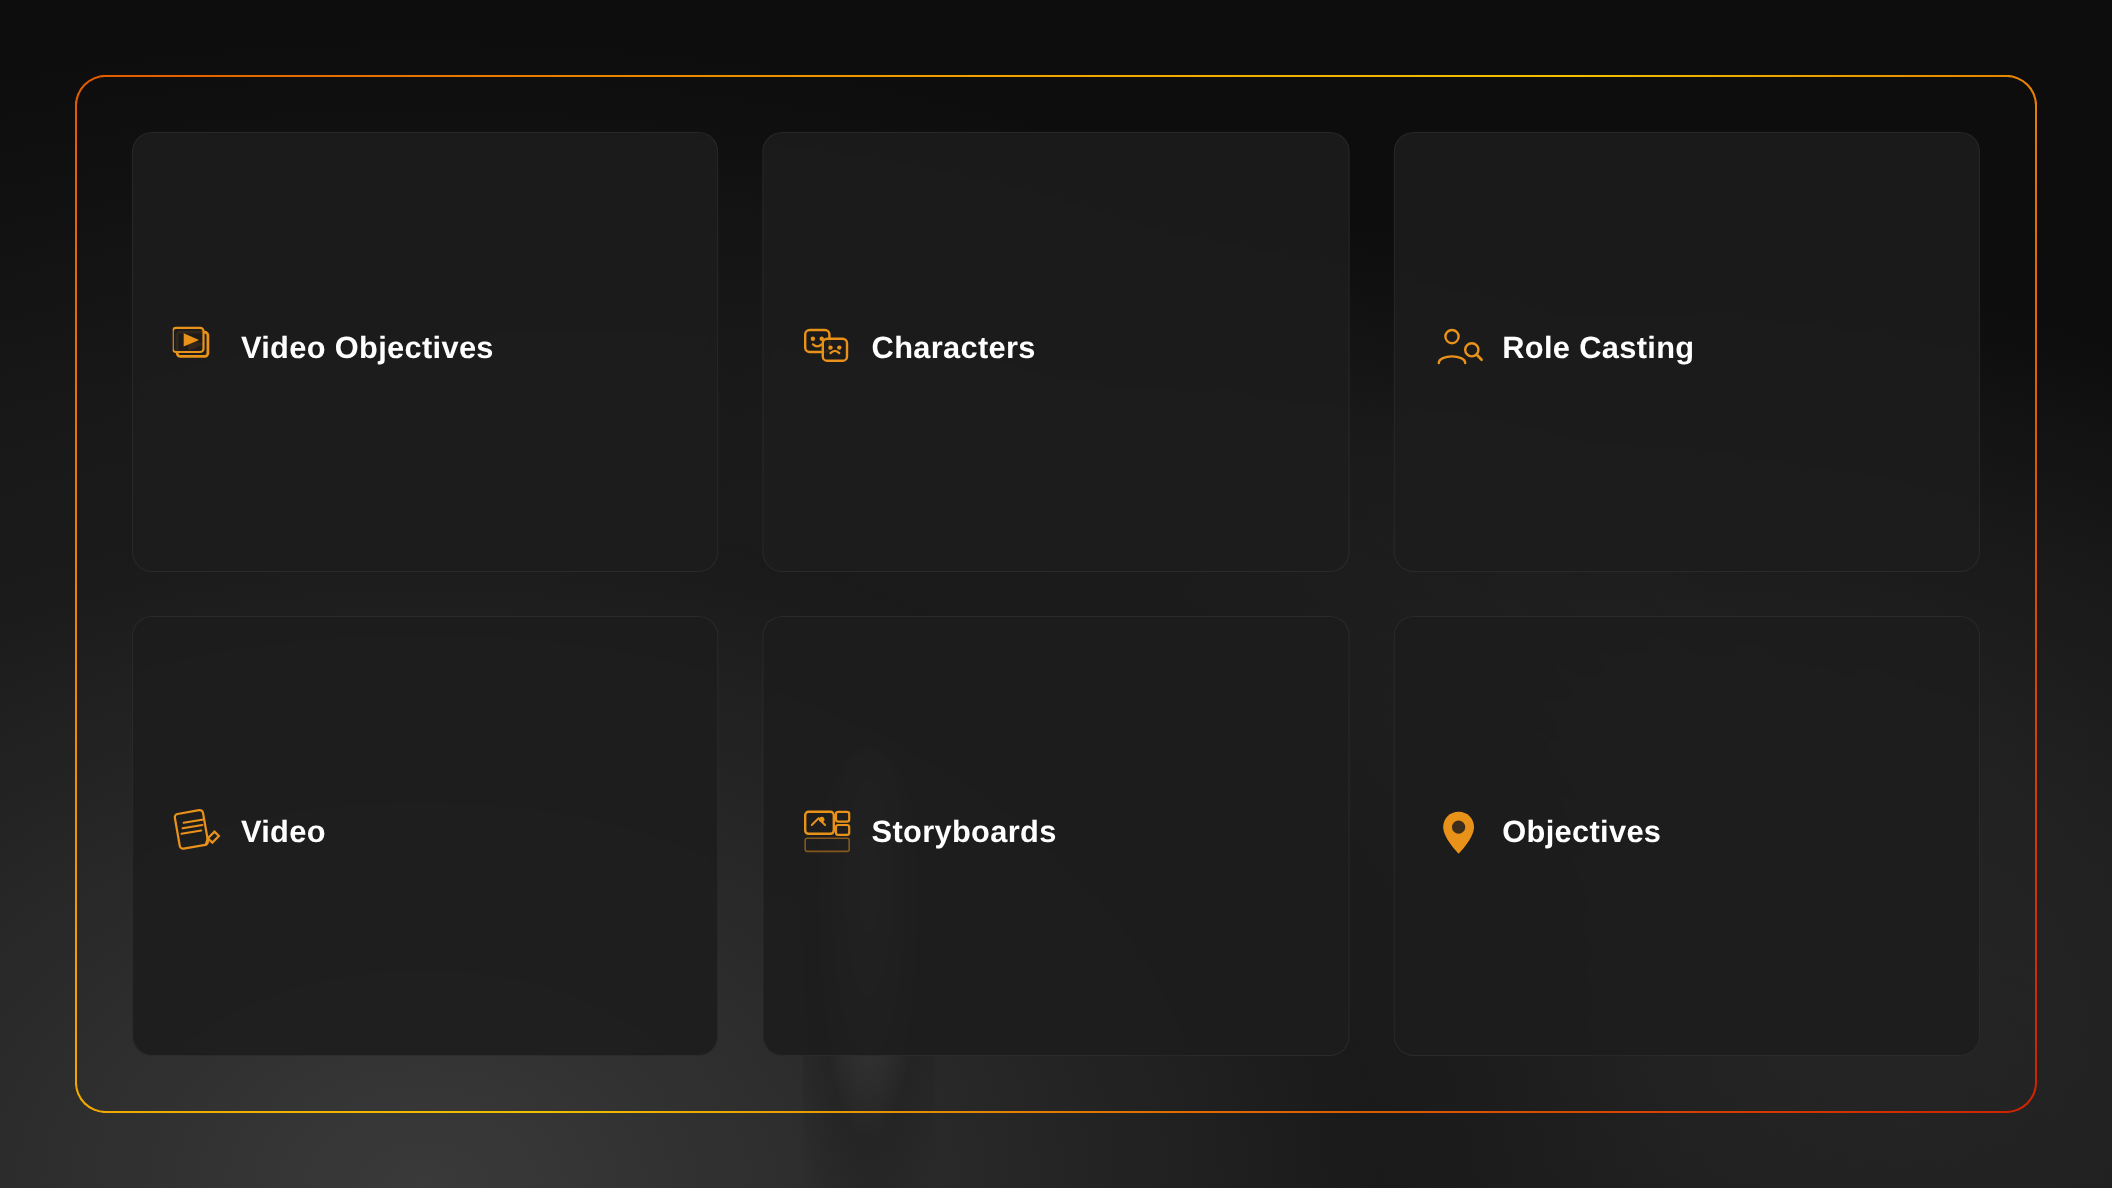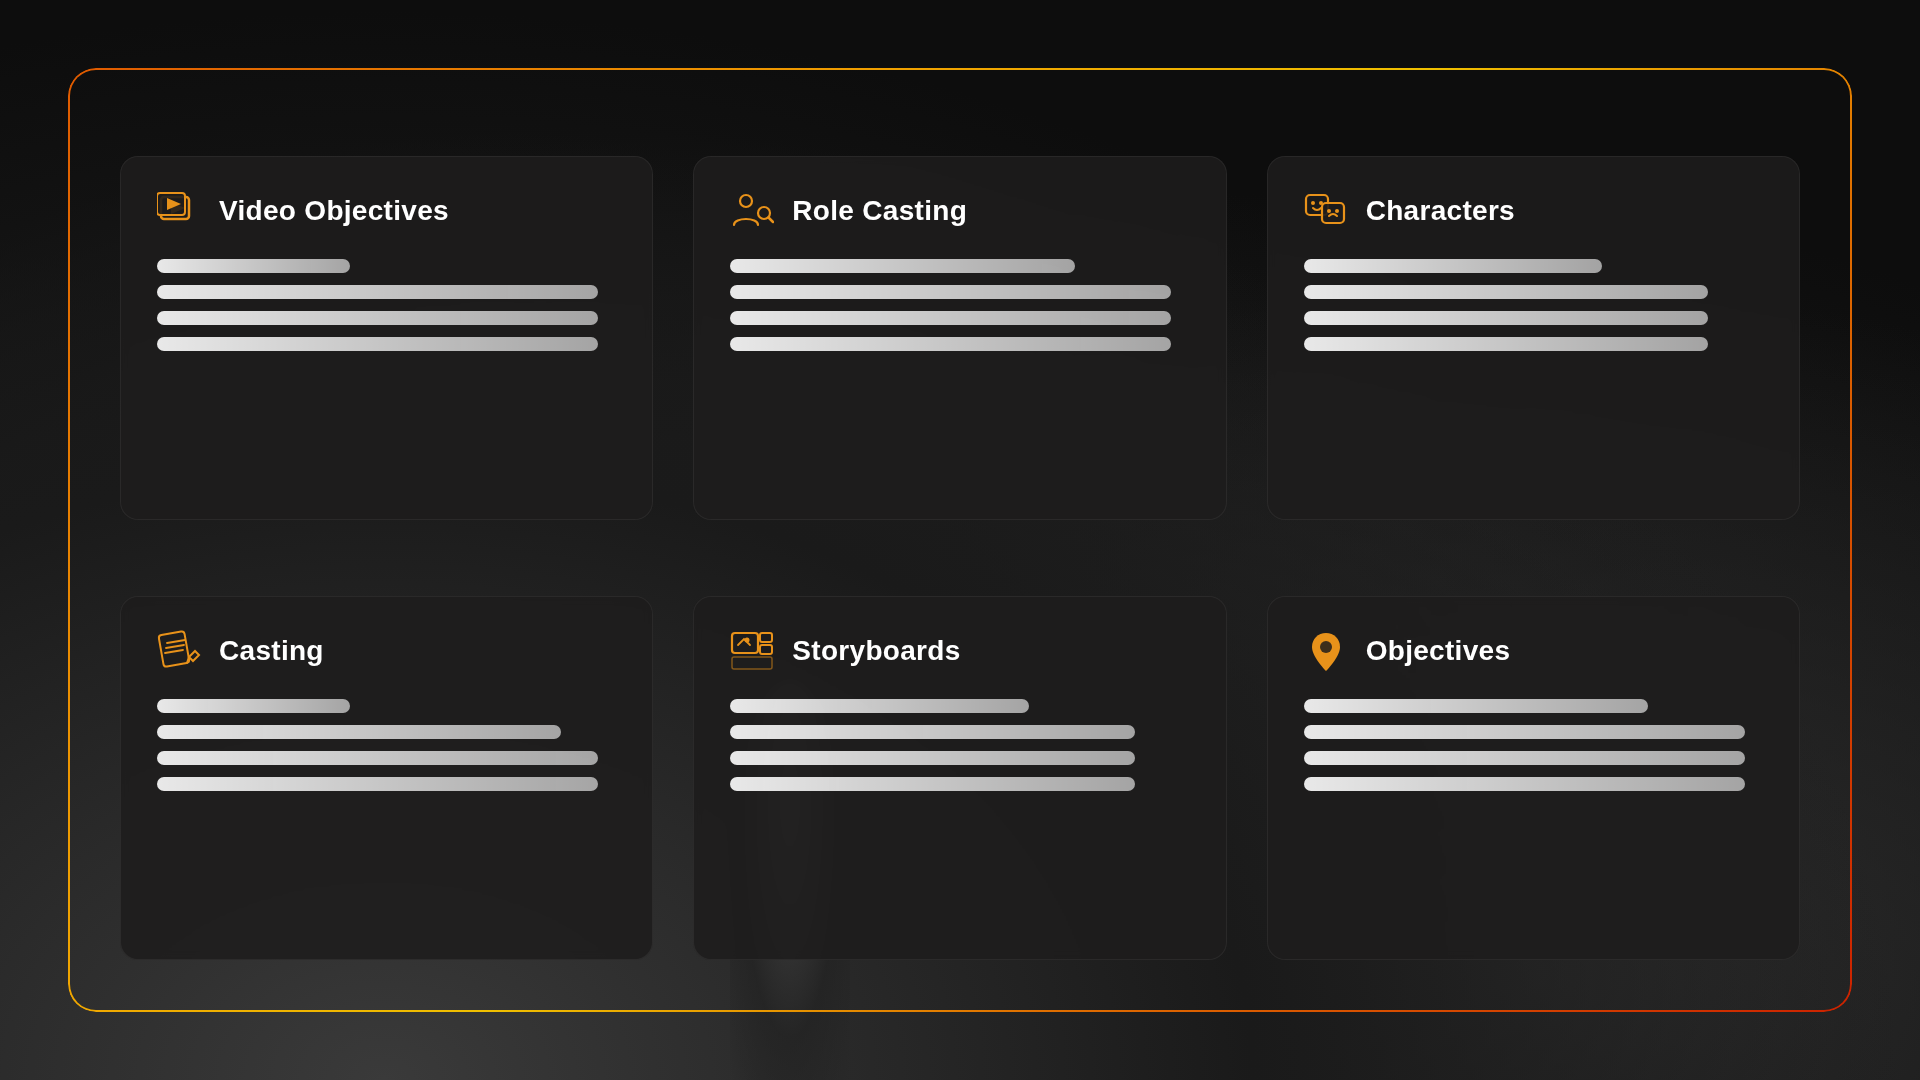--- a/index.html
+++ b/index.html
@@ -70,25 +70,23 @@
       grid-template-rows: 1fr 1fr;
       gap: 40px;
       padding: 40px;
     }
 
     .card {
       background: rgba(30, 28, 28, 0.88);
       border-radius: 18px;
       padding: 32px 36px;
       display: flex;
-      flex-direction: column;
       gap: 18px;
       backdrop-filter: blur(4px);
       border: 1px solid rgba(255,255,255,0.06);
-      margin-top: 36px;
     }
 
     .card-header {
       display: flex;
       align-items: center;
       gap: 18px;
       margin-bottom: 8px;
     }
 
     .card-icon {
@@ -143,39 +141,20 @@
       <svg class="card-icon" viewBox="0 0 44 44" fill="none" xmlns="http://www.w3.org/2000/svg">
         <rect x="4" y="8" width="28" height="22" rx="3" stroke="#e8921a" stroke-width="2.5" fill="none"></rect>
         <polygon points="14,13 28,19 14,25" fill="#e8921a"></polygon>
         <rect x="0" y="4" width="28" height="22" rx="3" stroke="#e8921a" stroke-width="2" fill="rgba(30,28,28,0.9)"></rect>
         <polygon points="10,9 24,15 10,21" fill="#e8921a"></polygon>
       </svg>
       <span class="card-title">Video Objectives</span>
     </div>
     <div class="card-lines">
       <div class="line line-short"></div>
-      <div class="line line-full"></div>
-      <div class="line line-full"></div>
-      <div class="line line-full"></div>
-    </div>
-  </div>
-
-  <div class="card">
-    <div class="card-header">
-      <svg class="card-icon" viewBox="0 0 44 44" fill="none" xmlns="http://www.w3.org/2000/svg">
-
-        <circle cx="16" cy="12" r="6" stroke="#e8921a" stroke-width="2.2" fill="none"></circle>
-        <path d="M4 36 C4 28 28 28 28 36" stroke="#e8921a" stroke-width="2.2" fill="none" stroke-linecap="round"></path>
-        <circle cx="34" cy="24" r="6" stroke="#e8921a" stroke-width="2.2" fill="none"></circle>
-        <line x1="38.5" y1="28.5" x2="43" y2="33" stroke="#e8921a" stroke-width="2.5" stroke-linecap="round"></line>
-      </svg>
-      <span class="card-title">Role Casting</span>
-    </div>
-    <div class="card-lines">
-      <div class="line line-mlarge"></div>
       <div class="line line-full"></div>
       <div class="line line-full"></div>
       <div class="line line-full"></div>
     </div>
   </div>
 
   <div class="card">
     <div class="card-header">
       <svg class="card-icon" viewBox="0 0 44 44" fill="none" xmlns="http://www.w3.org/2000/svg">
 
@@ -195,28 +174,47 @@
       <div class="line line-long"></div>
       <div class="line line-long"></div>
       <div class="line line-long"></div>
     </div>
   </div>
 
   <div class="card">
     <div class="card-header">
       <svg class="card-icon" viewBox="0 0 44 44" fill="none" xmlns="http://www.w3.org/2000/svg">
 
+        <circle cx="16" cy="12" r="6" stroke="#e8921a" stroke-width="2.2" fill="none"></circle>
+        <path d="M4 36 C4 28 28 28 28 36" stroke="#e8921a" stroke-width="2.2" fill="none" stroke-linecap="round"></path>
+        <circle cx="34" cy="24" r="6" stroke="#e8921a" stroke-width="2.2" fill="none"></circle>
+        <line x1="38.5" y1="28.5" x2="43" y2="33" stroke="#e8921a" stroke-width="2.5" stroke-linecap="round"></line>
+      </svg>
+      <span class="card-title">Role Casting</span>
+    </div>
+    <div class="card-lines">
+      <div class="line line-mlarge"></div>
+      <div class="line line-full"></div>
+      <div class="line line-full"></div>
+      <div class="line line-full"></div>
+    </div>
+  </div>
+
+  <div class="card">
+    <div class="card-header">
+      <svg class="card-icon" viewBox="0 0 44 44" fill="none" xmlns="http://www.w3.org/2000/svg">
+
         <rect x="4" y="4" width="26" height="32" rx="3" stroke="#e8921a" stroke-width="2" fill="none" transform="rotate(-10 17 20)"></rect>
         <line x1="10" y1="14" x2="28" y2="11" stroke="#e8921a" stroke-width="1.8" stroke-linecap="round"></line>
         <line x1="9" y1="19" x2="27" y2="16" stroke="#e8921a" stroke-width="1.8" stroke-linecap="round"></line>
         <line x1="8" y1="24" x2="26" y2="21" stroke="#e8921a" stroke-width="1.8" stroke-linecap="round"></line>
         <path d="M32 28 L38 22 L42 26 L36 32 Z" stroke="#e8921a" stroke-width="2" fill="none"></path>
         <line x1="32" y1="28" x2="30" y2="34" stroke="#e8921a" stroke-width="2" stroke-linecap="round"></line>
       </svg>
-      <span class="card-title">Casting</span>
+      <span class="card-title">Video</span>
     </div>
     <div class="card-lines">
       <div class="line line-short"></div>
       <div class="line line-long"></div>
       <div class="line line-full"></div>
       <div class="line line-full"></div>
     </div>
   </div>
 
   <div class="card card-storyboards">

